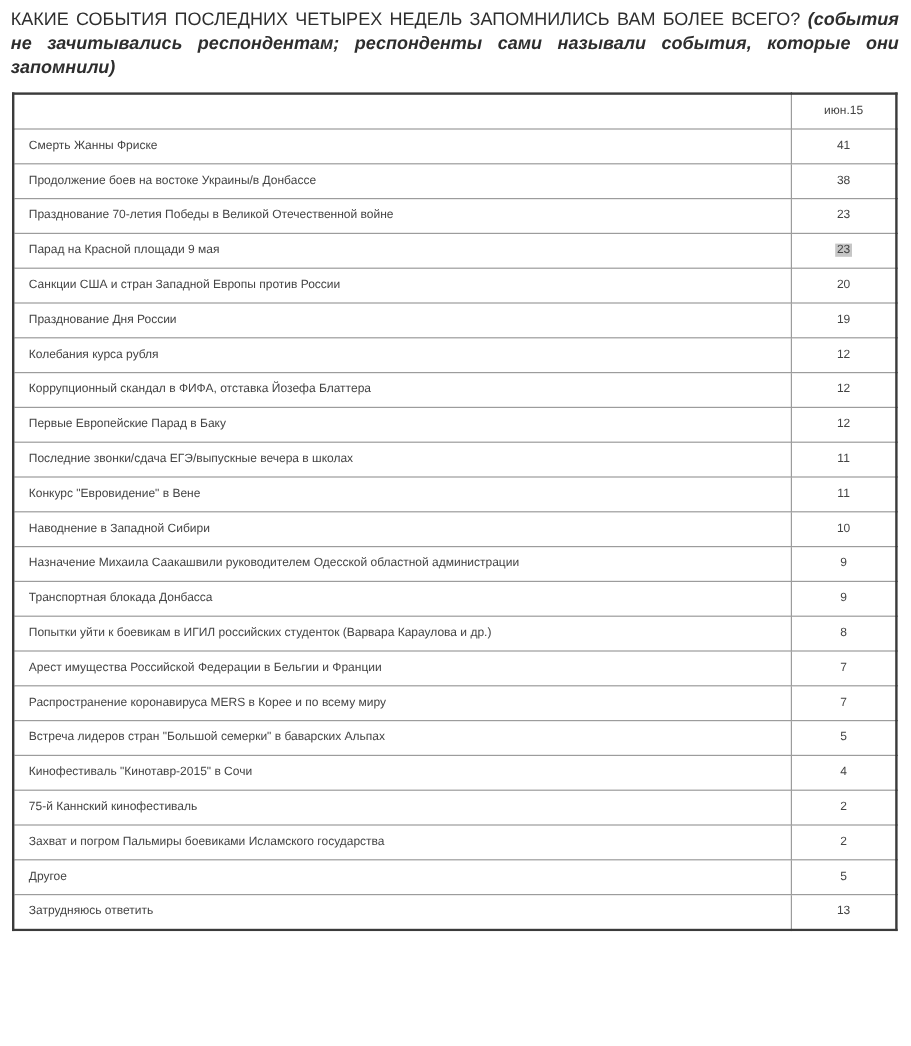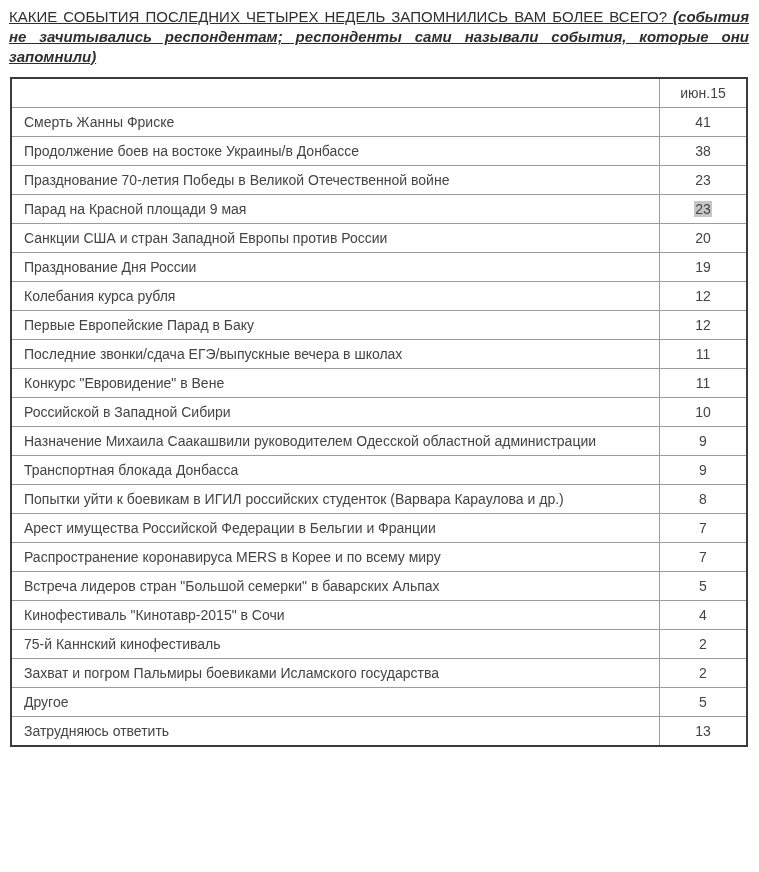--- a/index.html
+++ b/index.html
@@ -15,36 +15,35 @@
     width: 759px;
     box-sizing: border-box;
   }
   .title {
     margin: 7px 10px 11px 9px;
     font-size: 15px;
     line-height: 1.32;
     color: var(--title-text, #2e2e2e);
     text-align: justify;
     font-stretch: condensed;
-    text-decoration: underline;
   }
   .title .note {
     font-weight: bold;
     font-style: italic;
   }
   table.results {
     border-collapse: collapse;
     margin-left: 10px;
     width: 738px;
     table-layout: fixed;
     border: 2px solid var(--outer-border, #3b3b3b);
   }
   .results th, .results td {
     border: 1px solid var(--inner-border, #9c9c9c);
-    font-size: 14px;
+    font-size: 10px;
     font-weight: normal;
     color: var(--cell-text, #444444);
     line-height: 18px;
     padding: 5px 8px 5px 12px;
     text-align: left;
     vertical-align: middle;
     overflow-wrap: break-word;
   }
   .results th.c2, .results td.c2 {
     width: 78px;
@@ -93,33 +92,37 @@
         </tr>
         <tr>
           <td class="c1">Празднование Дня России</td>
           <td class="c2">19</td>
         </tr>
         <tr>
           <td class="c1">Колебания курса рубля</td>
           <td class="c2">12</td>
         </tr>
         <tr>
+          <td class="c1">Коррупционный скандал в ФИФА, отставка Йозефа Блаттера</td>
+          <td class="c2">12</td>
+        </tr>
+        <tr>
           <td class="c1">Первые Европейские Парад в Баку</td>
           <td class="c2">12</td>
         </tr>
         <tr>
           <td class="c1">Последние звонки/сдача ЕГЭ/выпускные вечера в школах</td>
           <td class="c2">11</td>
         </tr>
         <tr>
           <td class="c1">Конкурс "Евровидение" в Вене</td>
           <td class="c2">11</td>
         </tr>
         <tr>
-          <td class="c1">Российской в Западной Сибири</td>
+          <td class="c1">Наводнение в Западной Сибири</td>
           <td class="c2">10</td>
         </tr>
         <tr>
           <td class="c1">Назначение Михаила Саакашвили руководителем Одесской областной администрации</td>
           <td class="c2">9</td>
         </tr>
         <tr>
           <td class="c1">Транспортная блокада Донбасса</td>
           <td class="c2">9</td>
         </tr>

